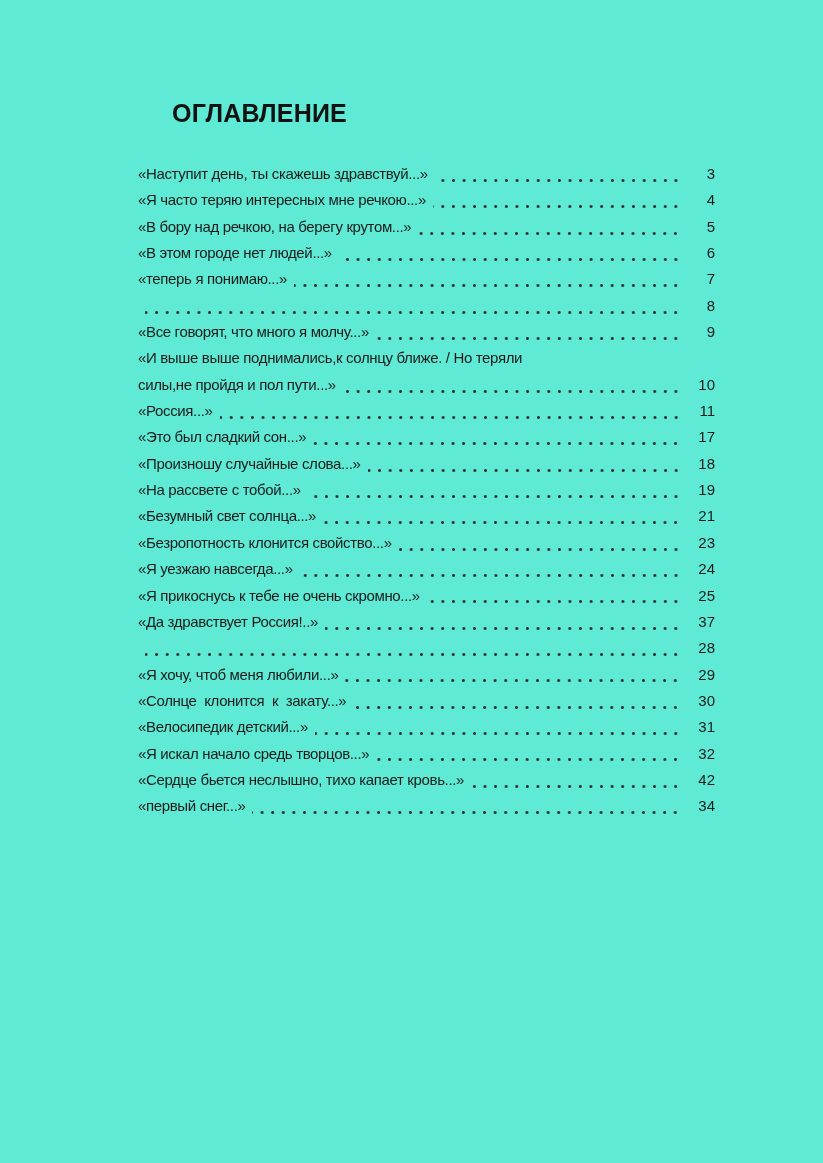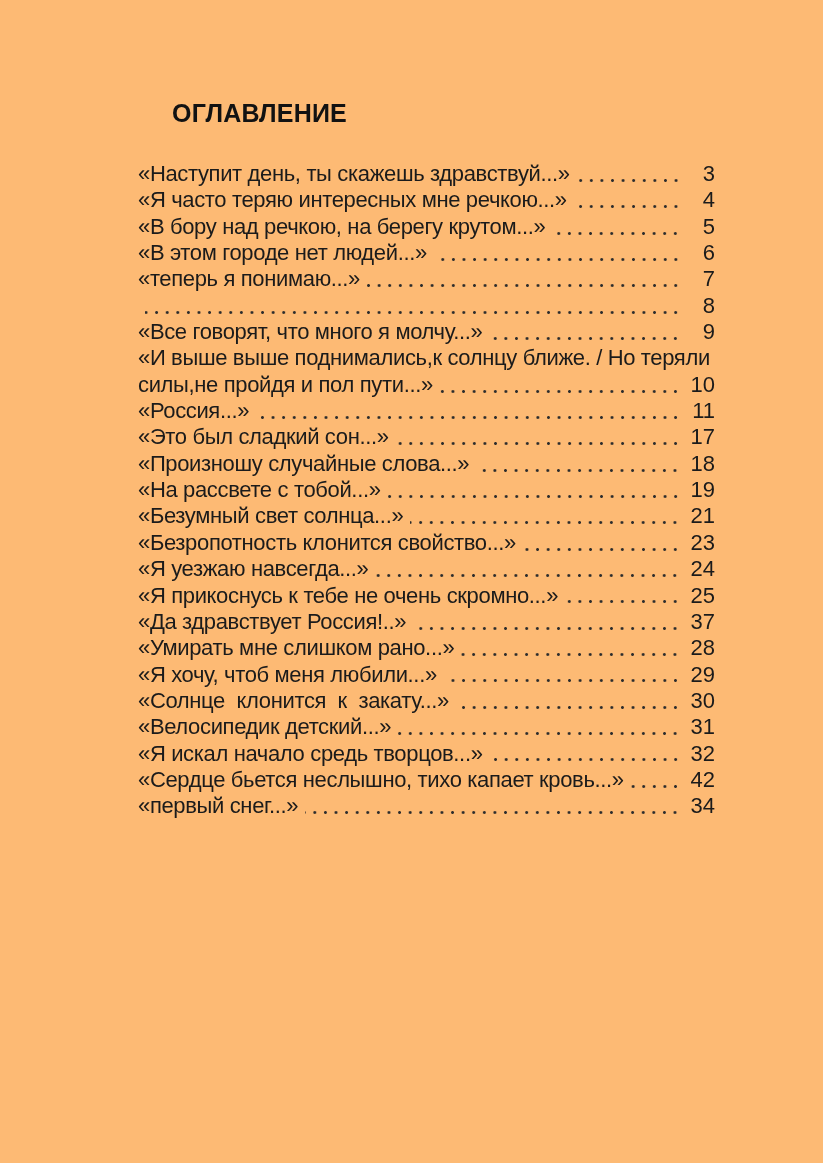--- a/index.html
+++ b/index.html
@@ -4,21 +4,21 @@
 <style>
   html, body {
     margin: 0;
     padding: 0;
     background: #ffffff;
   }
   .page {
     position: relative;
     width: 823px;
     height: 1163px;
-    background: #fdba74;
+    background: #5eead4;
     overflow: hidden;
     font-family: "Liberation Sans", "DejaVu Sans", sans-serif;
     color: #1b1b1b;
   }
   .toc-title {
     position: absolute;
     left: 172px;
     top: 99px;
     margin: 0;
     font-size: 25px;
@@ -30,21 +30,21 @@
     position: absolute;
     left: 138px;
     top: 161px;
     width: 577px;
   }
   .toc-row {
     display: flex;
     align-items: center;
     height: 26.35px;
     line-height: 26.35px;
-    font-size: 22px;
+    font-size: 15px;
     letter-spacing: -0.35px;
   }
   .toc-text {
     white-space: pre;
     flex: 0 0 auto;
   }
   .leader {
     flex: 1 1 auto;
     align-self: stretch;
     margin-left: 7px;
@@ -167,21 +167,20 @@
     <span class="toc-page-num">25</span>
   </div>
 
   <div class="toc-row">
     <span class="toc-text">«Да здравствует Россия!..»</span>
     <span class="leader"></span>
     <span class="toc-page-num">37</span>
   </div>
 
   <div class="toc-row">
-    <span class="toc-text">«Умирать мне слишком рано...»</span>
     <span class="leader"></span>
     <span class="toc-page-num">28</span>
   </div>
 
   <div class="toc-row">
     <span class="toc-text">«Я хочу, чтоб меня любили...»</span>
     <span class="leader"></span>
     <span class="toc-page-num">29</span>
   </div>
 

